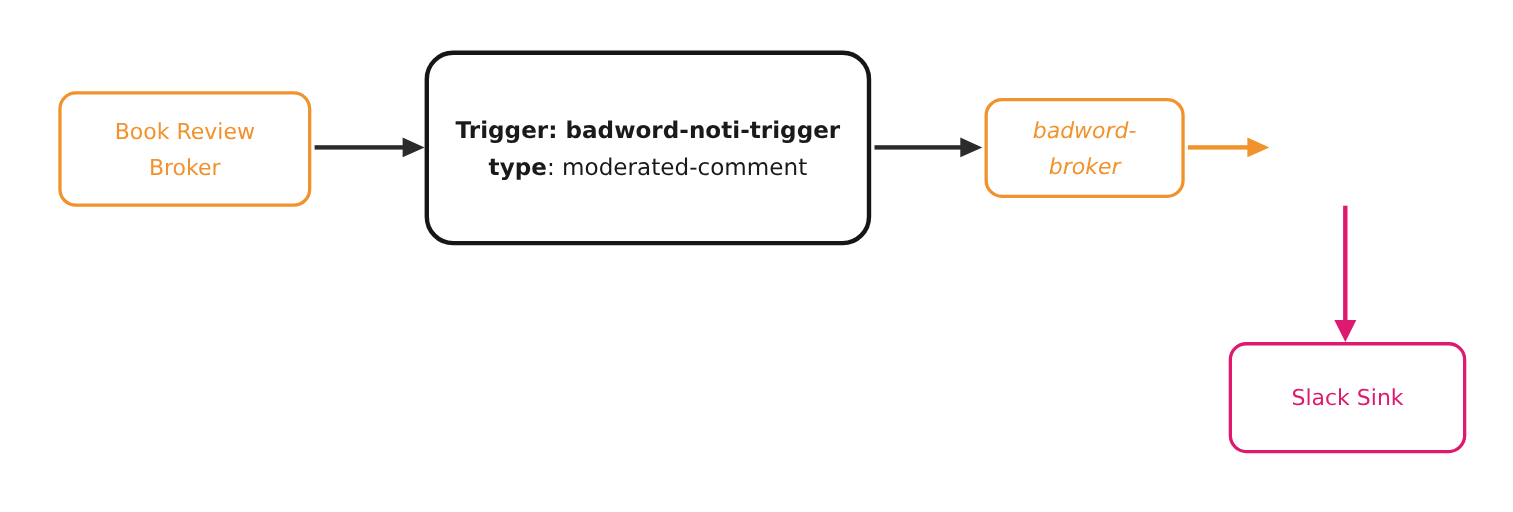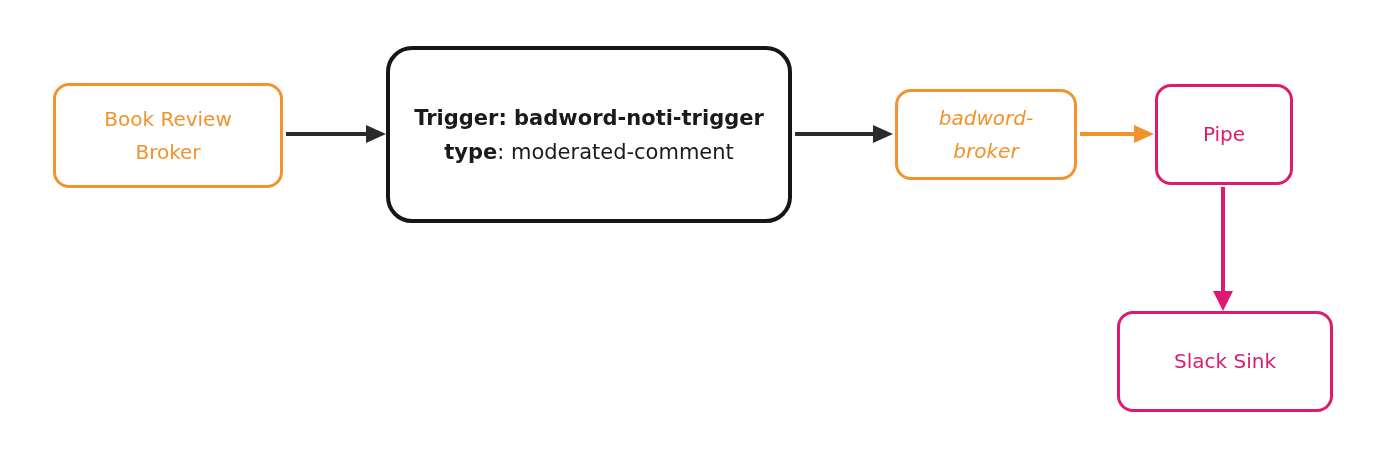--- a/index.html
+++ b/index.html
@@ -58,23 +58,20 @@
   <div class="head-right" id="e2-head"></div>
 
   <div class="node orange" id="node-bwb">
     <div>badword-</div>
     <div>broker</div>
   </div>
 
   <div class="hline" id="e3-line"></div>
   <div class="head-right" id="e3-head"></div>
 
-  <div class="node pink" id="node-pipe">
-    <div>Pipe</div>
-  </div>
 
   <div class="vline" id="e4-line"></div>
   <div class="head-down" id="e4-head"></div>
 
   <div class="node pink" id="node-slack">
     <div>Slack Sink</div>
   </div>
 
 </div>
 

